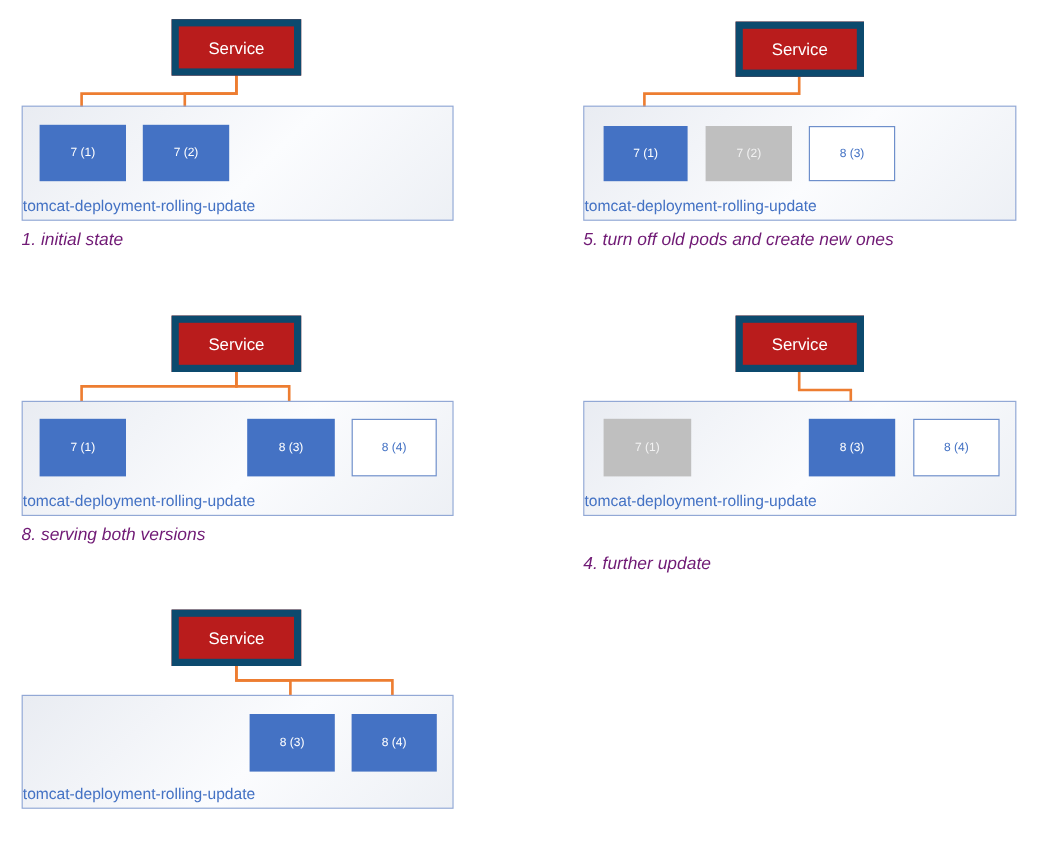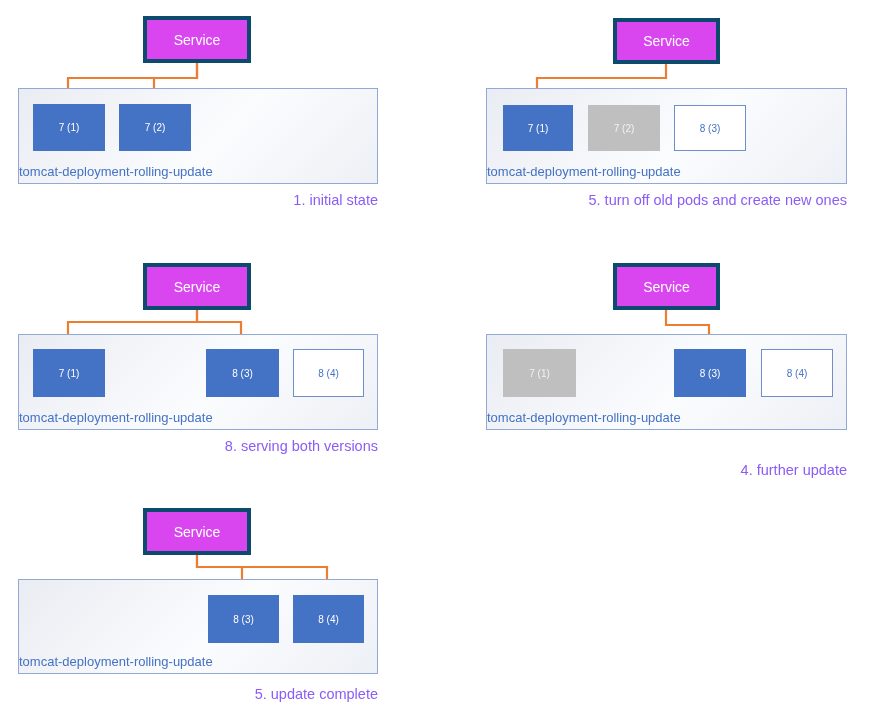--- a/index.html
+++ b/index.html
@@ -6,22 +6,22 @@
   .canvas {
     position: relative;
     width: 870px;
     height: 718px;
     background: #ffffff;
     font-family: "Liberation Sans", sans-serif;
     overflow: hidden;
   }
   .service {
     position: absolute;
-    background: #d946ef;
-    border: 4px solid #0c4a6e;
+    background: #b91c1c;
+    border: 6px solid #0c4a6e;
     color: #ffffff;
     display: flex;
     align-items: center;
     justify-content: center;
     font-size: 14px;
     box-sizing: border-box;
   }
   .deployment {
     position: absolute;
     border: 1.5px solid #92a8d5;
@@ -42,23 +42,24 @@
     justify-content: center;
     font-size: 10px;
     box-sizing: border-box;
     text-align: center;
   }
   .pod.active { background: #4472c4; color: #ffffff; }
   .pod.old    { background: #bfbfbf; color: #f2f2f2; }
   .pod.new    { background: #ffffff; border: 1.5px solid #6e8fcb; color: #4472c4; }
   .caption {
     position: absolute;
-    text-align: right;
-    color: #8b5cf6;
+    text-align: left;
+    color: #701a75;
     font-size: 14.5px;
+    font-style: italic;
   }
   svg.connectors {
     position: absolute;
     left: 0; top: 0;
     pointer-events: none;
   }
   svg.connectors path { stroke: #ed7d31; stroke-width: 2.2; fill: none; }
   svg.connectors polygon { fill: #ed7d31; }
 </style>
 </head>
@@ -124,15 +125,14 @@
     <div class="deployment-label">tomcat-deployment-rolling-update</div>
   </div>
   <div class="caption" style="left:486px; top:438px; width:361px;margin-top:24px;">4. further update</div>
 
   <div class="service" style="left:143px; top:508px; width:108px; height:47px;">Service</div>
   <div class="deployment" style="left:18px; top:579px; width:360px; height:95px;">
     <div class="pod active" style="left:189px; top:15px; width:71px; height:48px;">8 (3)</div>
     <div class="pod active" style="left:274px; top:15px; width:71px; height:48px;">8 (4)</div>
     <div class="deployment-label">tomcat-deployment-rolling-update</div>
   </div>
-  <div class="caption" style="left:18px; top:686px; width:360px;">5. update complete</div>
 
 </div>
 
 </body></html>

